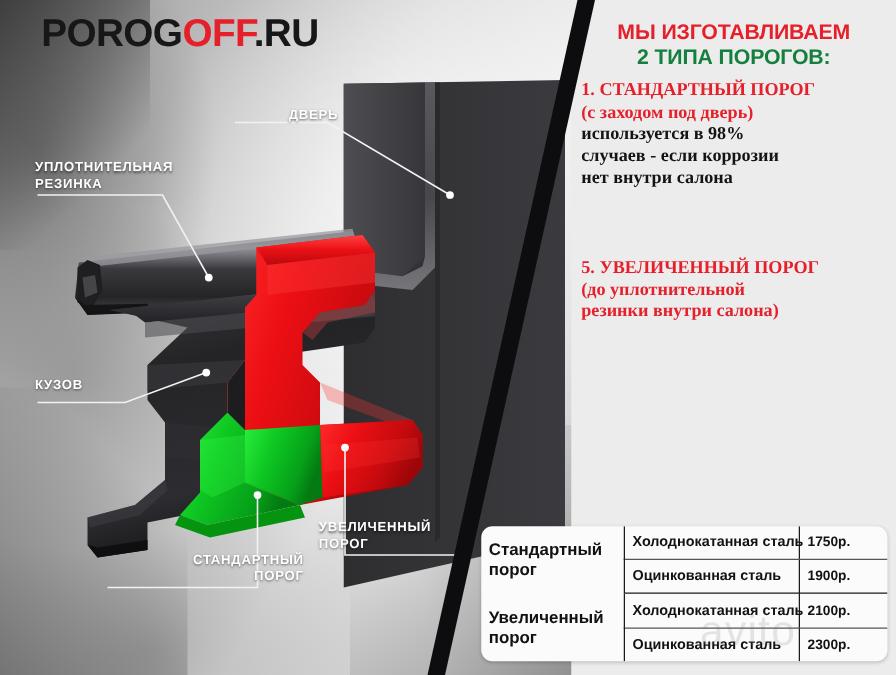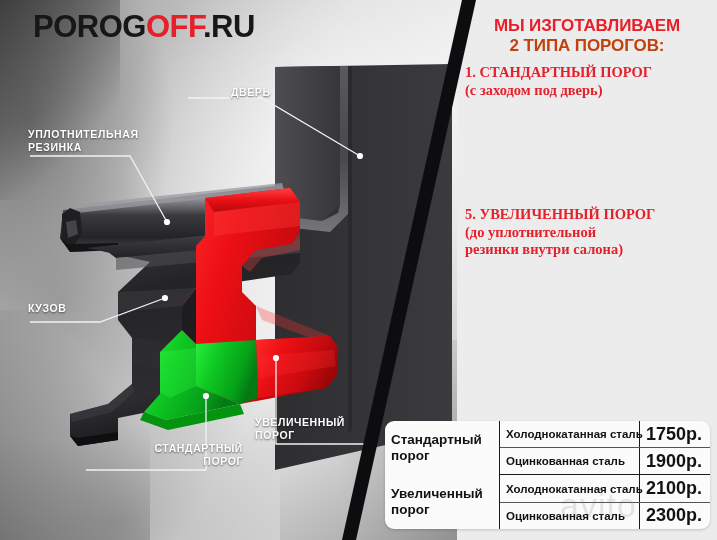--- a/index.html
+++ b/index.html
@@ -73,21 +73,21 @@
   
   #right-panel{
     position:absolute;right:0;top:0;width:260px;height:540px;
     background:#ececec;
   }
   .hd{
     text-align:center;font-weight:700;
     line-height:19px;letter-spacing:-.1px;
   }
   #hd1{position:absolute;left:0;top:16px;width:260px;font-size:17px;color:#e5202b;}
-  #hd2{position:absolute;left:0;top:36px;width:260px;font-size:17px;color:#c2410c;}
+  #hd2{position:absolute;left:0;top:36px;width:260px;font-size:17px;color:#15803d;}
 
   .block{position:absolute;left:8px;width:250px;font-family:Liberation Serif, serif;}
   .blk-title{font-size:14.5px;font-weight:700;color:#e5202b;line-height:17.5px;}
   .blk-sub{font-size:14.5px;font-weight:700;color:#e5202b;line-height:17.5px;}
   .blk-body{font-size:14.5px;font-weight:700;color:#141414;line-height:17.5px;}
 
   #block1{top:64px;}
   #block2{top:206px;}
 
   
@@ -115,21 +115,21 @@
     border-right:1.6px solid #1a1a1a;
     padding-left:9px;
   }
   td.mat{
     font-size:11.5px;line-height:14px;
     border-right:1.6px solid #1a1a1a;
     padding-left:8px;
     white-space:nowrap;
   }
   td.price{
-    width:58px;font-size:18px;
+    width:58px;font-size:11px;
     padding-left:8px;white-space:nowrap;
   }
   tr.rule td{border-bottom:1.4px solid #1a1a1a;}
   tr.rule-thin td.mat,tr.rule-thin td.price{border-bottom:1.1px solid #555;}
 
   
   #watermark{
     position:absolute;left:560px;top:486px;
     font-size:34px;font-weight:400;letter-spacing:1px;
     color:rgba(110,110,110,.17);
@@ -284,20 +284,23 @@
 ПОРОГ</div>
   </div>
 
   <div id="right-panel">
     <div class="hd" id="hd1">МЫ ИЗГОТАВЛИВАЕМ</div>
     <div class="hd" id="hd2">2 ТИПА ПОРОГОВ:</div>
 
     <div class="block" id="block1">
       <div class="blk-title">1. СТАНДАРТНЫЙ ПОРОГ</div>
       <div class="blk-sub">(с заходом под дверь)</div>
+      <div class="blk-body" style="white-space:pre-line">используется в 98%
+случаев - если коррозии
+нет внутри салона</div>
     </div>
 
     <div class="block" id="block2">
       <div class="blk-title">5. УВЕЛИЧЕННЫЙ ПОРОГ</div>
       <div class="blk-sub" style="white-space:pre-line">(до уплотнительной
 резинки внутри салона)</div>
     </div>
   </div>
 
   <svg id="divider" viewBox="0 0 717 540">

